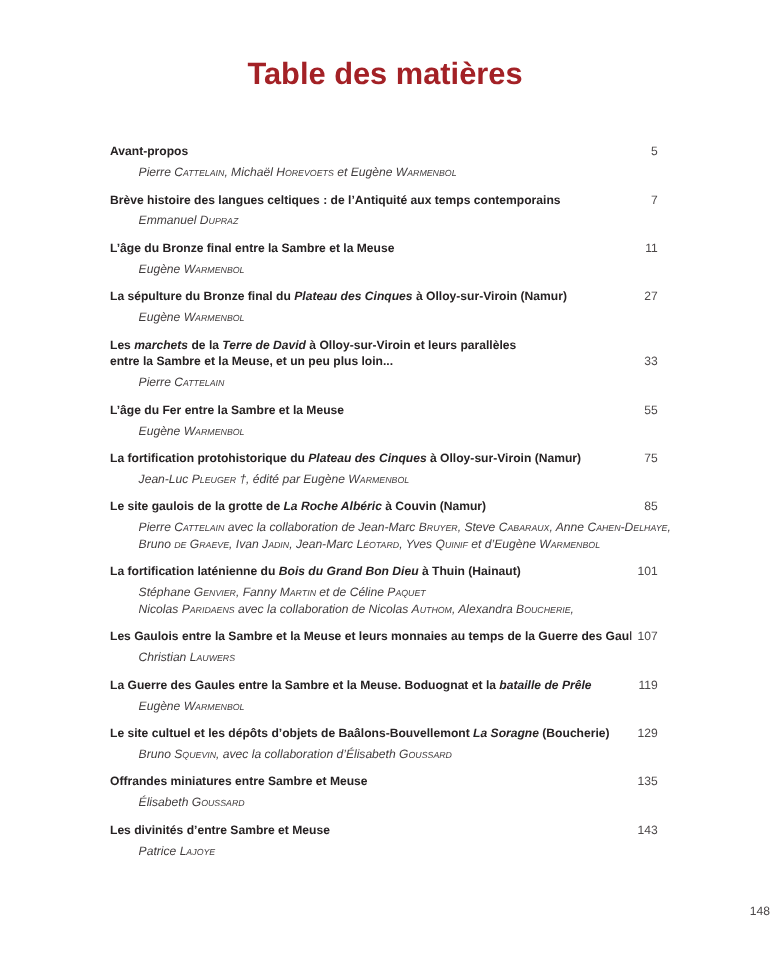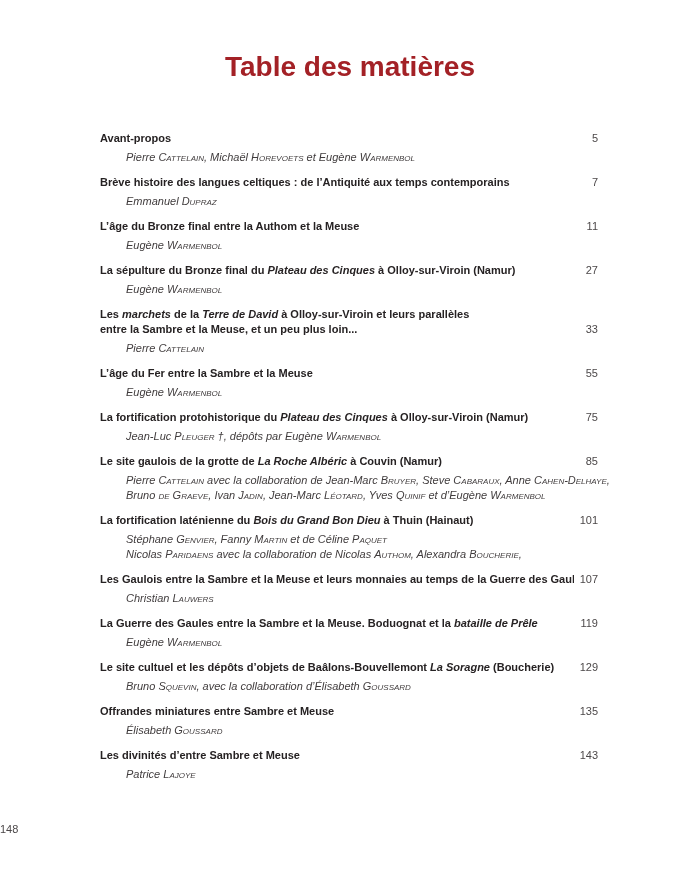--- a/index.html
+++ b/index.html
@@ -54,21 +54,21 @@
     color: #403c3d;
   }
   .authors .line { white-space: nowrap; margin-left: 26px; }
   .sc { font-variant: small-caps; }
   .it { font-style: italic; }
   .folio {
     position: absolute;
     left: 0;
     right: 0;
     top: 823px;
-    text-align: left;
+    text-align: right;
     font-size: 11px;
     color: #4c4849;
   }
 </style>
 </head>
 <body>
 
 <div class="page">
   <h1 class="doc-title" style="color: rgb(163, 33, 38);">Table des matières</h1>
   <div class="entries" id="entries">
@@ -90,21 +90,21 @@
           </div>
           <div class="pagenum">7</div>
         </div>
         <div class="authors">
           <div class="line"><span>Emmanuel </span><span class="sc">Dupraz</span></div>
         </div>
       </div>
       <div class="entry">
         <div class="titlerow">
           <div class="title">
-            <div class="line"><span>L’âge du Bronze final entre la Authom et la Meuse</span></div>
+            <div class="line"><span>L’âge du Bronze final entre la Sambre et la Meuse</span></div>
           </div>
           <div class="pagenum">11</div>
         </div>
         <div class="authors">
           <div class="line"><span>Eugène </span><span class="sc">Warmenbol</span></div>
         </div>
       </div>
       <div class="entry">
         <div class="titlerow">
           <div class="title">
@@ -140,21 +140,21 @@
         </div>
       </div>
       <div class="entry">
         <div class="titlerow">
           <div class="title">
             <div class="line"><span>La fortification protohistorique du </span><span class="it">Plateau des Cinques</span><span> à Olloy-sur-Viroin (Namur)</span></div>
           </div>
           <div class="pagenum">75</div>
         </div>
         <div class="authors">
-          <div class="line"><span>Jean-Luc </span><span class="sc">Pleuger</span><span> †, dépôts par Eugène </span><span class="sc">Warmenbol</span></div>
+          <div class="line"><span>Jean-Luc </span><span class="sc">Pleuger</span><span> †, édité par Eugène </span><span class="sc">Warmenbol</span></div>
         </div>
       </div>
       <div class="entry">
         <div class="titlerow">
           <div class="title">
             <div class="line"><span>Le site gaulois de la grotte de </span><span class="it">La Roche Albéric</span><span> à Couvin (Namur)</span></div>
           </div>
           <div class="pagenum">85</div>
         </div>
         <div class="authors">

